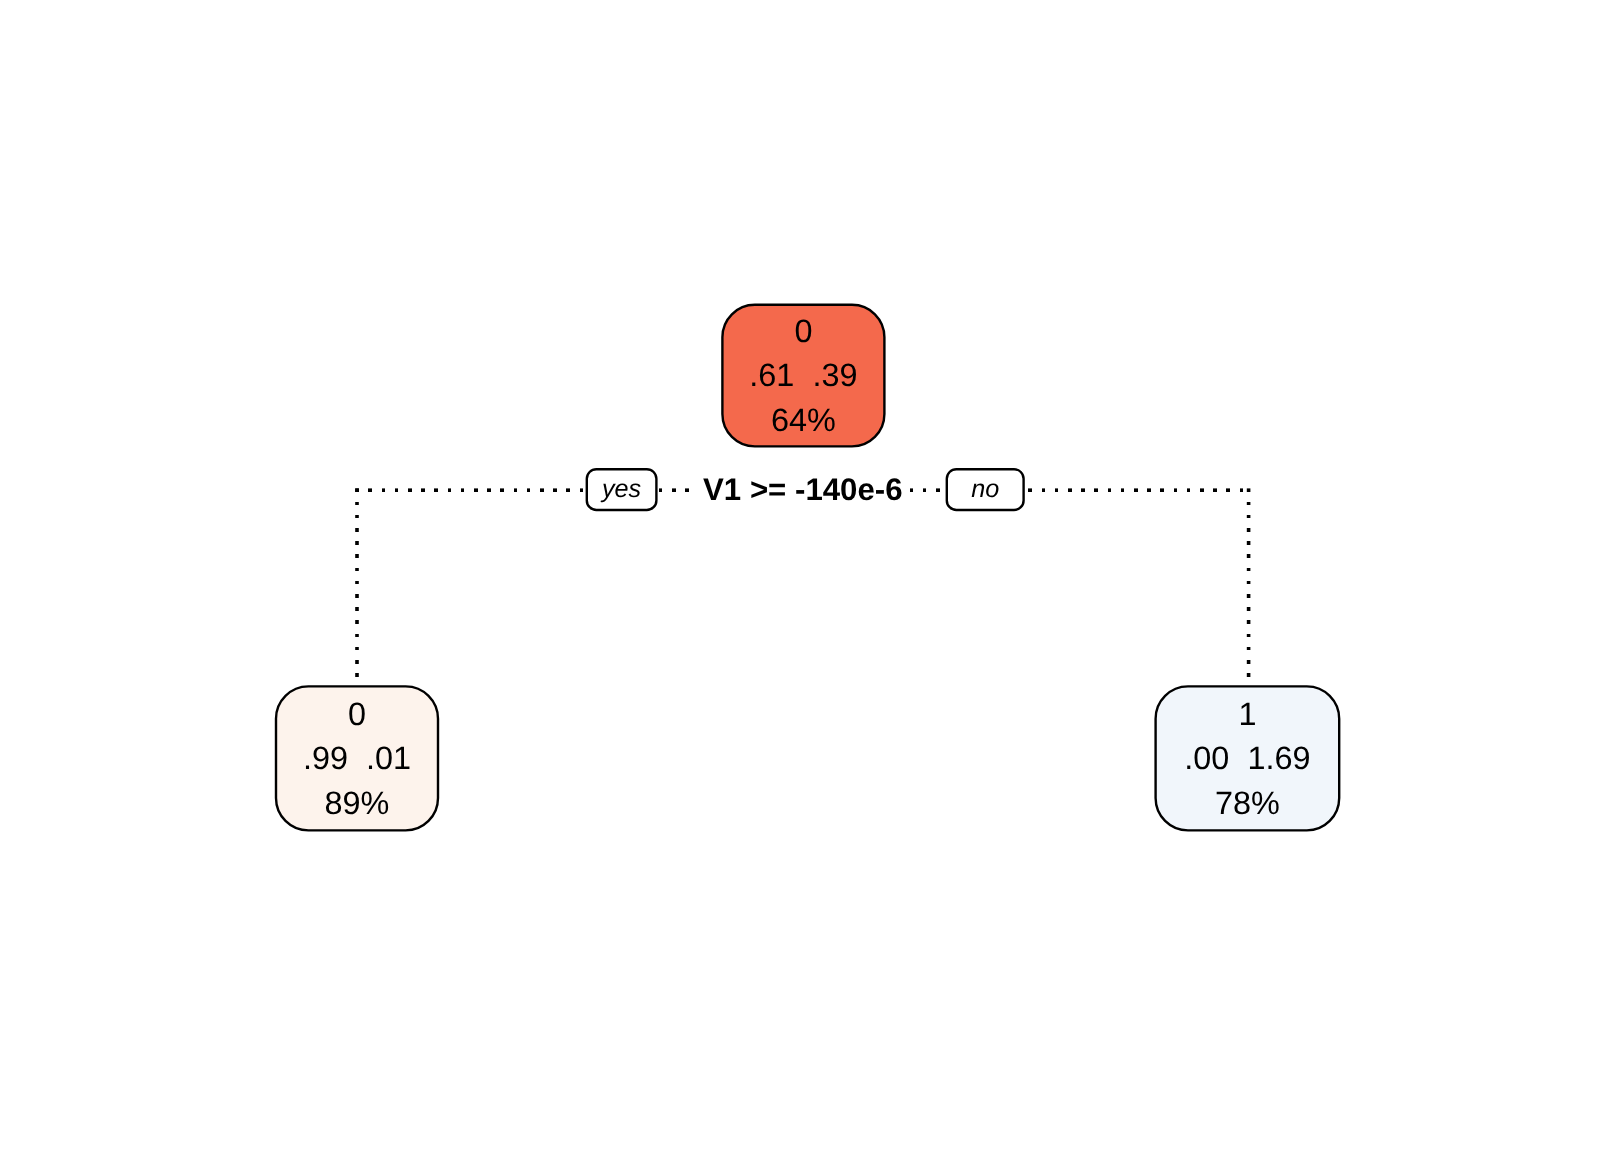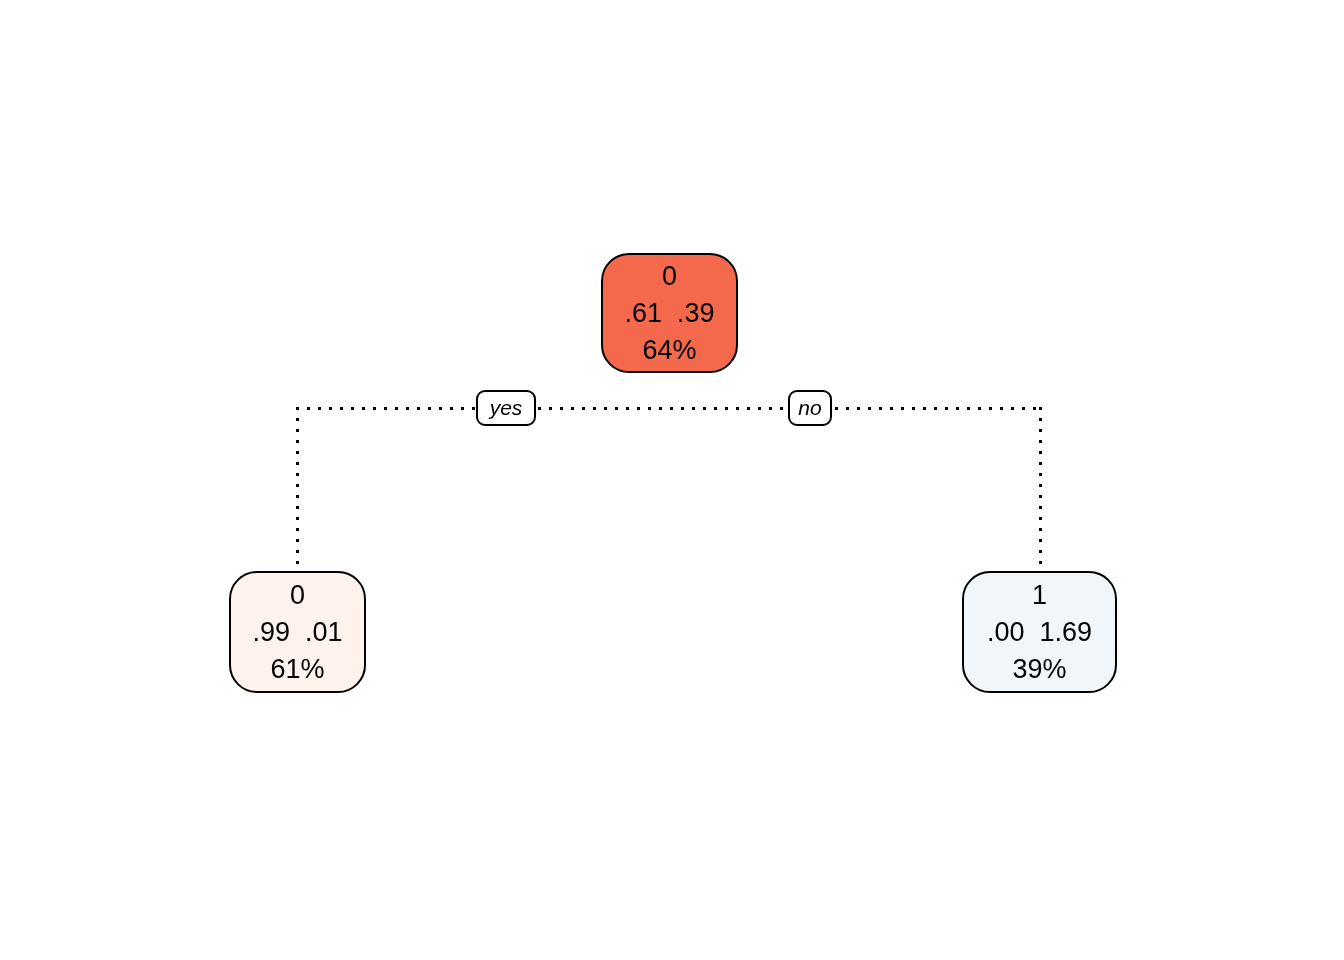--- a/index.html
+++ b/index.html
@@ -73,46 +73,47 @@
     border-radius: 9px;
     background: #ffffff;
     font-size: 21px;
     font-style: italic;
     color: #000000;
     display: flex;
     align-items: center;
     justify-content: center;
     z-index: 2;
   }
-  .edge-label-yes { left: 476px; top: 390px; width: 60px; height: 36px; }
-  .edge-label-no  { left: 788px; top: 390px; width: 44px; height: 36px; }
+  .edge-label-yes { left: 488px; top: 390px; width: 60px; height: 36px; }
+  .edge-label-no  { left: 788px; top: 390px; width: 66px; height: 36px; }
 </style>
 </head>
 <body>
 
 <div class="canvas">
 
   <div class="hline" style="left: 296px; top: 407px; width: 744px;"></div>
   <div class="vline" style="left: 296px; top: 407px; height: 164px;"></div>
   <div class="vline" style="left: 1039px; top: 407px; height: 164px;"></div>
 
   <div class="node node-root" style="background-color: rgb(244, 105, 76);">
     <div class="row">0</div>
     <div class="row">.61  .39</div>
     <div class="row">64%</div>
   </div>
 
+  <div class="split-text">V1 &gt;= -140e-6</div>
   <div class="edge-label edge-label-yes">yes</div>
   <div class="edge-label edge-label-no">no</div>
 
   <div class="node node-left" style="background-color: rgb(253, 243, 236);">
     <div class="row">0</div>
     <div class="row">.99  .01</div>
-    <div class="row">61%</div>
+    <div class="row">89%</div>
   </div>
 
   <div class="node node-right" style="background-color: rgb(241, 246, 251);">
     <div class="row">1</div>
     <div class="row">.00  1.69</div>
-    <div class="row">39%</div>
+    <div class="row">78%</div>
   </div>
 
 </div>
 
 </body></html>

